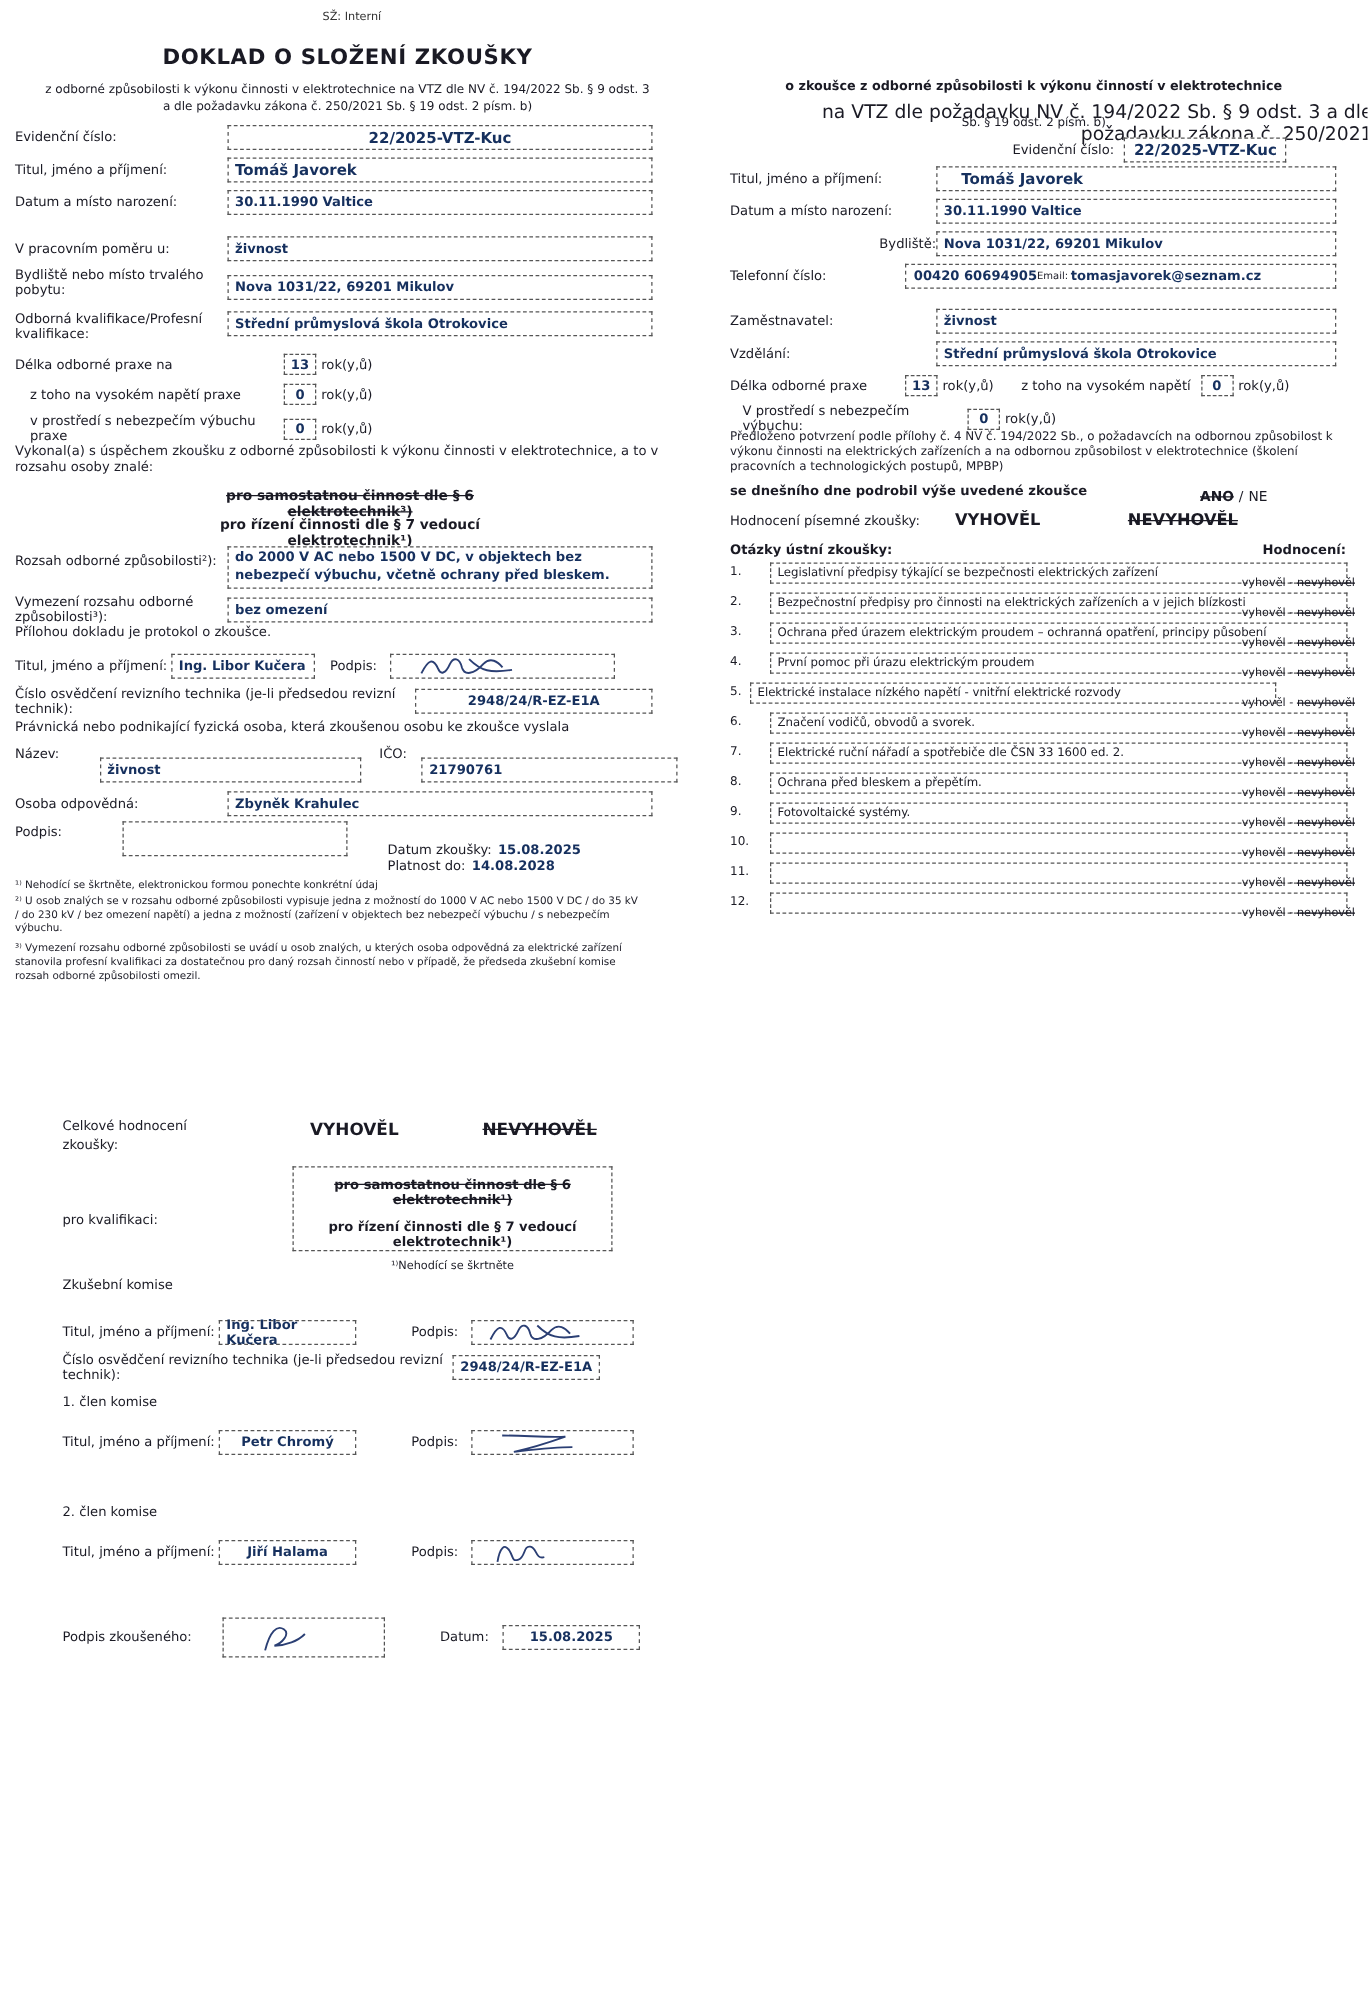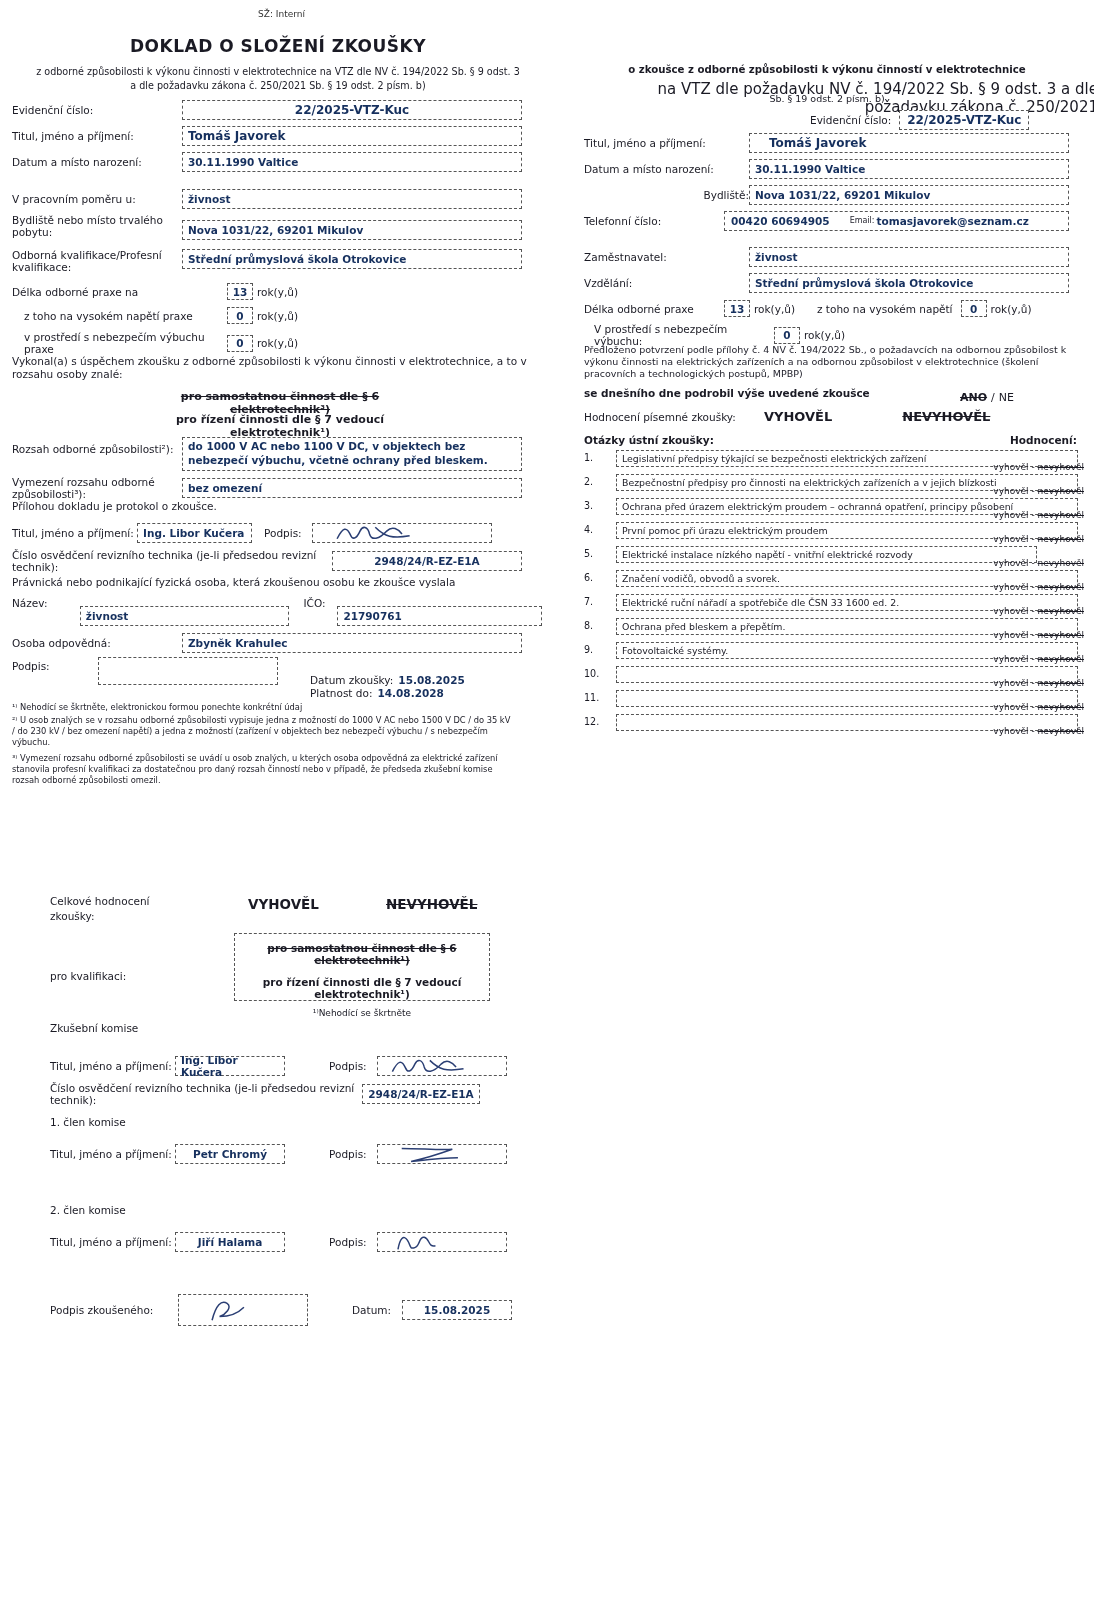--- a/index.html
+++ b/index.html
@@ -140,21 +140,21 @@
     </div>
 
     <div class="lbl" style="position:absolute; left:12px; top:355px; width:530px;">Vykonal(a) s úspěchem zkoušku z odborné způsobilosti k výkonu činnosti v elektrotechnice, a to v rozsahu osoby znalé:</div>
 
     <div style="position:absolute; left:130px; top:390px; width:300px; font-size:11px; font-weight:bold;" class="strike center">pro samostatnou činnost dle § 6 elektrotechnik³)</div>
     <div style="position:absolute; left:130px; top:413px; width:300px; font-size:11px; font-weight:bold;" class="center">pro řízení činnosti dle § 7 vedoucí elektrotechnik¹)</div>
 
     <div class="fieldrow" style="left:12px; top:437px; width:530px; align-items:flex-start;">
       <div class="flabel" style="width:170px; padding-top:6px;">Rozsah odborné způsobilosti²):</div>
       <div class="box" style="width:340px; height:34px; align-items:flex-start; padding-top:2px;">
-        <span class="hand hand-sm" style="line-height:1.3;">do 1000 V AC nebo 1100 V DC, v objektech bez nebezpečí výbuchu, včetně ochrany před bleskem.</span>
+        <span class="hand hand-sm" style="line-height:1.3;">do 2000 V AC nebo 1500 V DC, v objektech bez nebezpečí výbuchu, včetně ochrany před bleskem.</span>
       </div>
     </div>
 
     <div class="fieldrow" style="left:12px; top:476px; width:530px;">
       <div class="flabel" style="width:170px;">Vymezení rozsahu odborné způsobilosti³):</div>
       <div class="box" style="width:340px;">
         <span class="hand hand-sm">bez omezení</span>
       </div>
     </div>
 
@@ -251,21 +251,21 @@
       <div class="flabel" style="width:165px;text-align:right;">Bydliště:</div>
       <div class="box" style="width:320px;">
         <span class="hand hand-sm">Nova 1031/22, 69201 Mikulov</span>
       </div>
     </div>
 
     <div class="fieldrow" style="left:24px; top:211px; width:500px;">
       <div class="flabel" style="width:140px;">Telefonní číslo:</div>
       <div class="box" style="width:345px; padding:0;">
         <span class="hand hand-sm" style="margin-left:6px;">00420 60694905</span>
-        <span class="lbl-sm" style="margin-left:20px; font-size:8px;">Email:</span>
+        <span class="lbl-sm" style="margin-left:0; font-size:8px;">Email:</span>
         <span class="hand hand-sm" style="margin-left:2px;">tomasjavorek@seznam.cz</span>
       </div>
     </div>
 
     <div class="fieldrow" style="left:24px; top:247px; width:500px;">
       <div class="flabel" style="width:165px;">Zaměstnavatel:</div>
       <div class="box" style="width:320px;">
         <span class="hand hand-sm">živnost</span>
       </div>
     </div>
@@ -341,21 +341,21 @@
         </div>
         <div style="position: relative; height: 24px;">
           <span style="position: absolute; left: 0px; top: 2px; font-size: 9.6px;">4.</span>
           <div class="box" style="position: absolute; left: 32px; top: 0px; width: 462px; height: 17px;">
             <span style="font-size: 9.4px; color: rgb(26, 26, 36);">První pomoc při úrazu elektrickým proudem</span>
           </div>
           <div style="position: absolute; right: 0px; top: 12px; font-size: 9px; white-space: nowrap;"><span>vyhověl</span><span>  -  </span><span style="text-decoration: line-through;">nevyhověl</span></div>
         </div>
         <div style="position: relative; height: 24px;">
           <span style="position: absolute; left: 0px; top: 2px; font-size: 9.6px;">5.</span>
-          <div class="box" style="position: absolute; left: 32px; top: 0px; width: 421px; height: 17px;">
+          <div class="box" style="position: absolute; left: 16px; top: 0px; width: 421px; height: 17px;">
             <span style="font-size: 9.4px; color: rgb(26, 26, 36);">Elektrické instalace nízkého napětí - vnitřní elektrické rozvody</span>
           </div>
           <div style="position: absolute; right: 0px; top: 12px; font-size: 9px; white-space: nowrap;"><span>vyhověl</span><span>  -  </span><span style="text-decoration: line-through;">nevyhověl</span></div>
         </div>
         <div style="position: relative; height: 24px;">
           <span style="position: absolute; left: 0px; top: 2px; font-size: 9.6px;">6.</span>
           <div class="box" style="position: absolute; left: 32px; top: 0px; width: 462px; height: 17px;">
             <span style="font-size: 9.4px; color: rgb(26, 26, 36);">Značení vodičů, obvodů a svorek.</span>
           </div>
           <div style="position: absolute; right: 0px; top: 12px; font-size: 9px; white-space: nowrap;"><span>vyhověl</span><span>  -  </span><span style="text-decoration: line-through;">nevyhověl</span></div>

